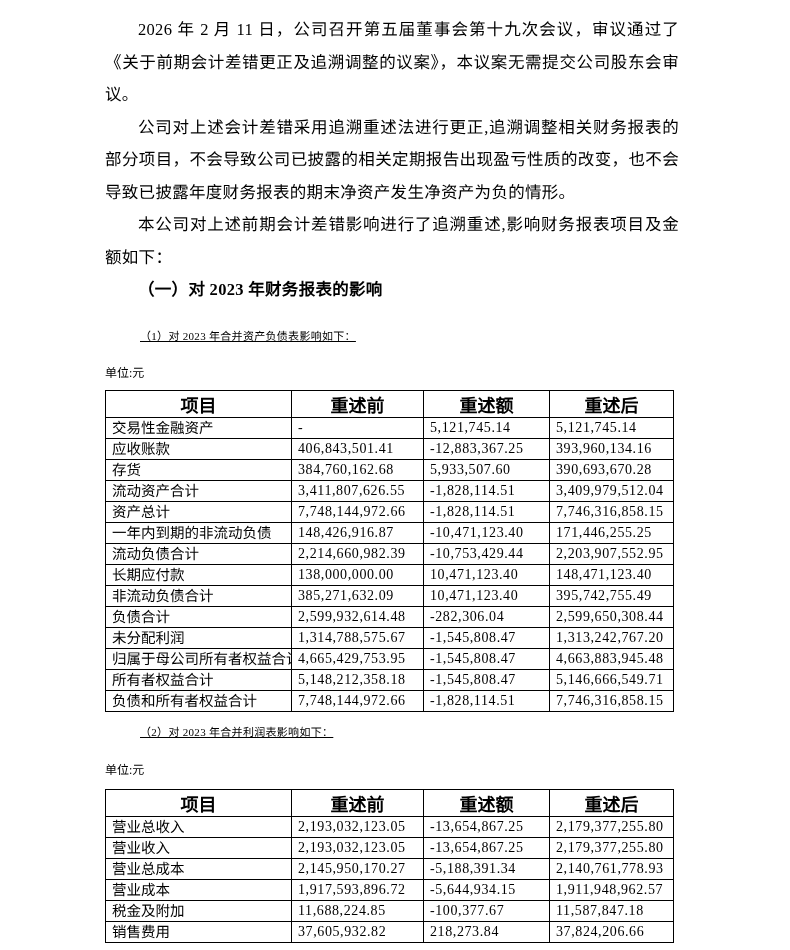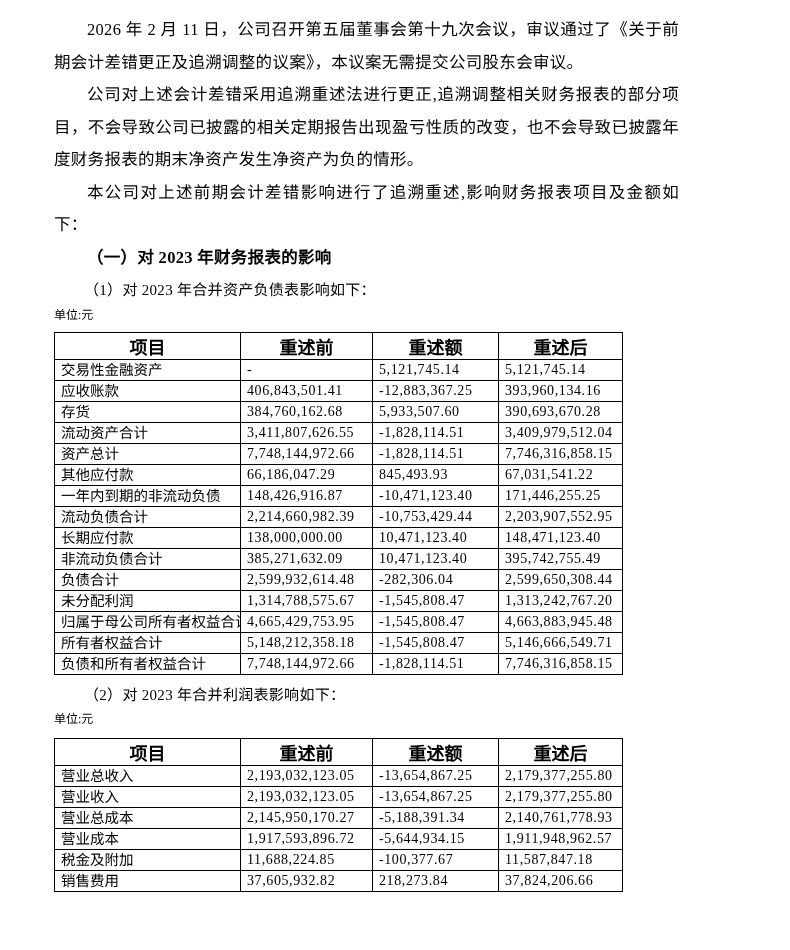--- a/index.html
+++ b/index.html
@@ -4,44 +4,45 @@
 <style>
   html, body { margin: 0; padding: 0; background: #ffffff; }
   body {
     width: 790px; height: 950px; overflow: hidden;
     font-family: "Liberation Serif", "DejaVu Serif", serif;
     color: #000000;
   }
   .page {
     box-sizing: border-box;
     width: 790px; height: 950px;
-    padding: 14px 111px 0 54px;
+    padding: 14px 111px 0 105px;
   }
   .para {
     margin: 0;
     font-size: 16.5px;
     line-height: 32.5px;
     text-align: justify;
     text-indent: 2em;
     letter-spacing: 0.3px;
   }
   .heading {
     margin: 0;
     font-size: 16.5px;
     line-height: 32.5px;
     font-weight: bold;
     text-indent: 2em;
     letter-spacing: 0.3px;
   }
   .caption {
-    margin: 0;
-    font-size: 15px;
+    margin: 13px;
+    font-size: 11px;
     line-height: 32.5px;
     text-indent: 2em;
     letter-spacing: 0.3px;
+    text-decoration: underline;
   }
   .caption.mt4 { margin-top: 4px; }
   .unit-label {
     margin: 0 0 8px 0;
     font-size: 12px;
     line-height: 17px;
     text-align: left;
   }
   .unit-label.mb10 { margin-bottom: 10px; }
   table.fin {
@@ -137,26 +138,20 @@
           <td class="num">-1,828,114.51</td>
           <td class="num">3,409,979,512.04</td>
         </tr>
         <tr>
           <td class="lbl">资产总计</td>
           <td class="num">7,748,144,972.66</td>
           <td class="num">-1,828,114.51</td>
           <td class="num">7,746,316,858.15</td>
         </tr>
         <tr>
-          <td class="lbl">其他应付款</td>
-          <td class="num">66,186,047.29</td>
-          <td class="num">845,493.93</td>
-          <td class="num">67,031,541.22</td>
-        </tr>
-        <tr>
           <td class="lbl">一年内到期的非流动负债</td>
           <td class="num">148,426,916.87</td>
           <td class="num">-10,471,123.40</td>
           <td class="num">171,446,255.25</td>
         </tr>
         <tr>
           <td class="lbl">流动负债合计</td>
           <td class="num">2,214,660,982.39</td>
           <td class="num">-10,753,429.44</td>
           <td class="num">2,203,907,552.95</td>

